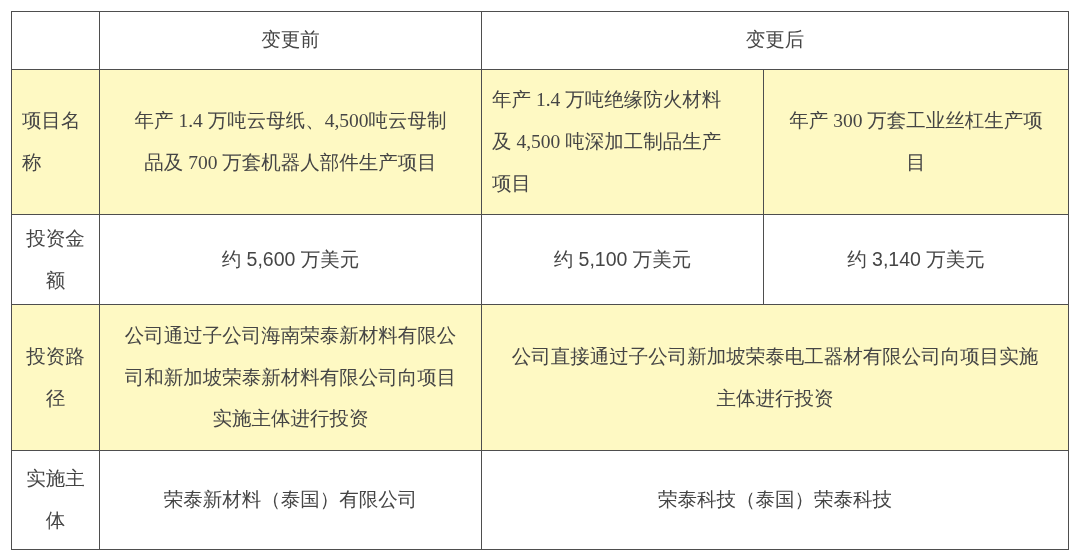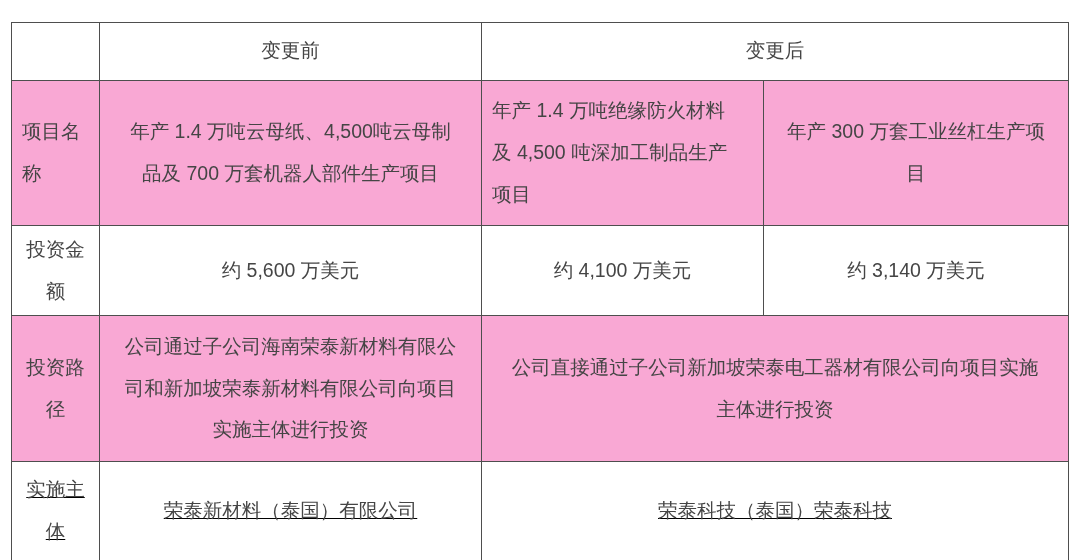--- a/index.html
+++ b/index.html
@@ -11,34 +11,33 @@
     font-family: "Liberation Sans", "DejaVu Sans", sans-serif;
   }
   .doc-table {
     position: absolute;
     left: 11px;
     top: 11px;
     width: 1057px;
     height: 539px;
     border-collapse: collapse;
     table-layout: fixed;
-    margin-top: 11px;
   }
   .doc-table td {
     border: 1.5px solid #4e4e4e;
     font-size: 19.5px;
     line-height: 2.15;
     color: #454545;
     text-align: center;
     vertical-align: middle;
     white-space: pre-line;
     padding: 2px 10px;
     overflow: hidden;
   }
-  .doc-table td.alt-bg { background: #f9a8d4; }
+  .doc-table td.alt-bg { background: #fef9c3; font-family: Liberation Serif, serif; }
   .doc-table td.align-left { text-align: left; }
   .col-label  { width: 88px;  }
   .col-before { width: 382px; }
   .col-after1 { width: 282px; }
   .col-after2 { width: 305px; }
 </style>
 </head>
 <body>
 
 <table class="doc-table">
@@ -64,34 +63,34 @@
 及 4,500 吨深加工制品生产
 项目</td>
       <td class="alt-bg">年产 300 万套工业丝杠生产项
 目</td>
     </tr>
 
     <tr style="height:75px;">
       <td>投资金
 额</td>
       <td>约 5,600 万美元</td>
-      <td>约 4,100 万美元</td>
+      <td>约 5,100 万美元</td>
       <td>约 3,140 万美元</td>
     </tr>
 
     <tr style="height:144px;">
       <td class="alt-bg">投资路
 径</td>
       <td class="alt-bg">公司通过子公司海南荣泰新材料有限公
 司和新加坡荣泰新材料有限公司向项目
 实施主体进行投资</td>
       <td class="alt-bg" colspan="2">公司直接通过子公司新加坡荣泰电工器材有限公司向项目实施
 主体进行投资</td>
     </tr>
 
-    <tr style="height:98px;text-decoration:underline;">
+    <tr style="height:98px;">
       <td>实施主
 体</td>
       <td>荣泰新材料（泰国）有限公司</td>
       <td colspan="2">荣泰科技（泰国）荣泰科技</td>
     </tr>
   </tbody>
 </table>
 
 </body></html>

